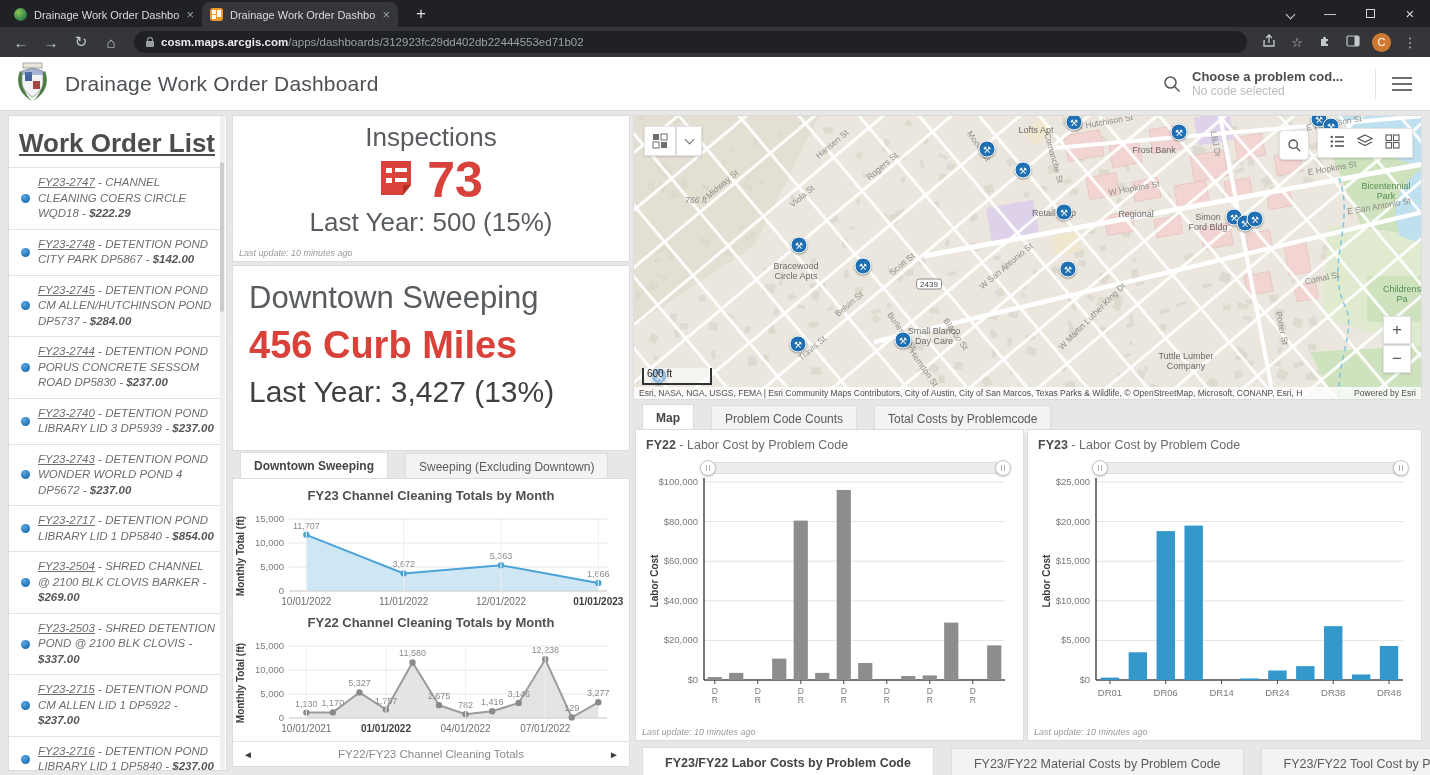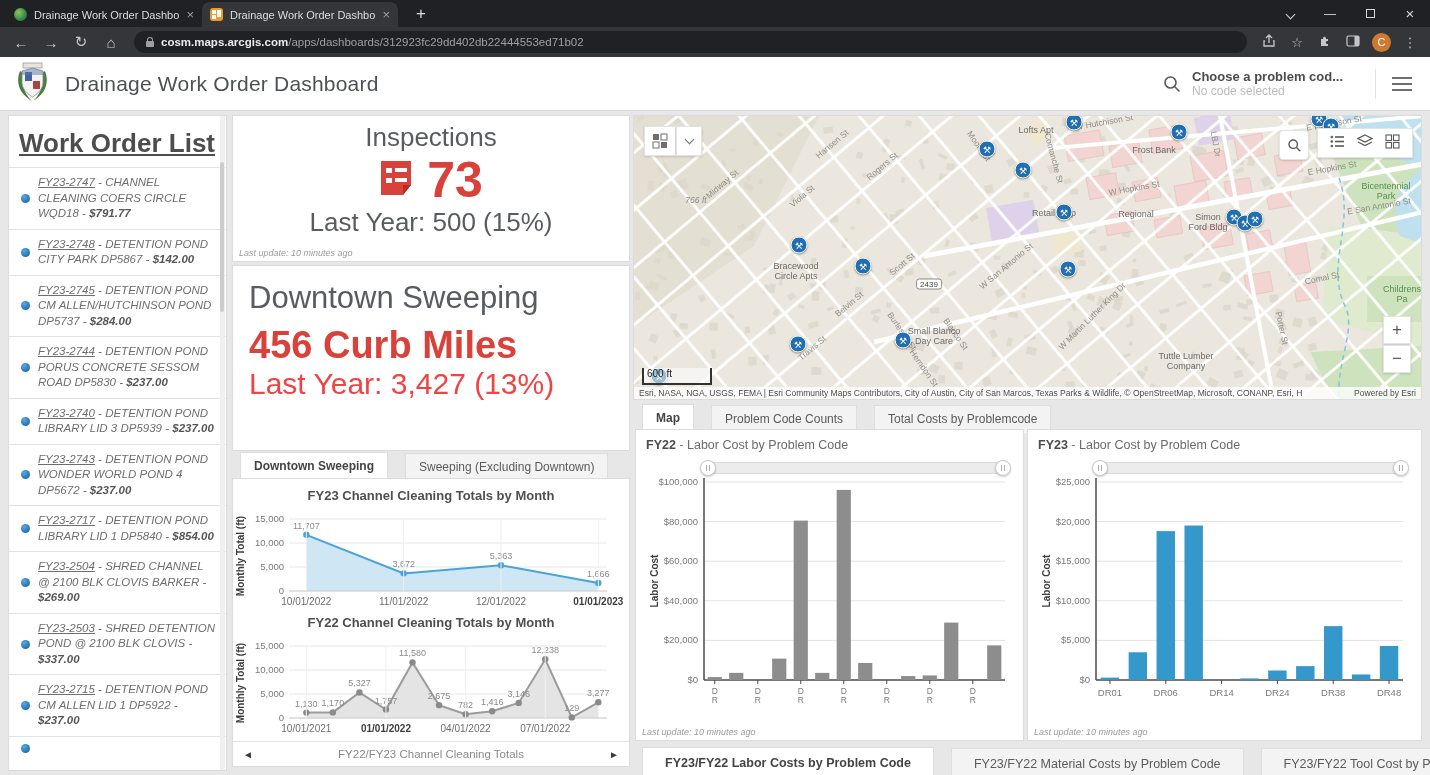--- a/index.html
+++ b/index.html
@@ -59,21 +59,21 @@
   .inspections { left:232px; top:4px; width:398px; height:147px; text-align:center; }
   .insp-title { font-size:26px; color:#585c60; padding-top:6px; }
   .insp-row { display:flex; align-items:center; justify-content:center; gap:14px; margin-top:2px; }
   .insp-count { font-size:50px; font-weight:bold; color:#d8423a; line-height:1; }
   .insp-cmp { font-size:26px; color:#585c60; margin-top:2px; }
   .last-update { position:absolute; left:6px; bottom:3px; font-size:9px; font-style:italic; color:#9a9a9a; }
 
   .sweeping { left:232px; top:154px; width:398px; height:186px; padding:14px 0 0 16px; }
   .sw-title { font-size:31px; color:#585c60; }
   .sw-value { font-size:38px; font-weight:bold; color:#d8423a; margin-top:8px; }
-  .sw-cmp { font-size:30px; color:#ef4444; }
+  .sw-cmp { font-size:30px; color:#404040; margin-top:8px; }
 
   .tabbar { position:absolute; display:flex; align-items:flex-end; gap:17px; }
   .dash-tab { background:#f3f3f3; border:1px solid #ddd; border-bottom:none; padding:6px 13px 7px; font-size:12px; color:#5b5b5b; white-space:nowrap; }
   .dash-tab.active { background:#fff; border-bottom:3px solid #64b944; color:#444; font-weight:bold; padding-bottom:5px; }
   .mid-tabs { left:240px; top:341px; }
   .map-tabs { left:642px; top:293px; }
   .bottom-tabs { left:642px; top:636px; }
   .bottom-tabs .dash-tab { padding:8px 22px 9px; font-size:12.5px; }
   .bottom-tabs .dash-tab.active { padding-bottom:7px; }
 
@@ -193,21 +193,21 @@
   </div>
 </div>
 
 <div class="dash">
 
   <div class="panel sidebar">
     <div class="wo-title">Work Order List</div>
     <div>
         <div class="wo-item">
           <span class="wo-dot"></span>
-          <span><a class="wo-id">FY23-2747</a> - CHANNEL CLEANING COERS CIRCLE WQD18 - <b class="wo-cost">$791.77</b></span>
+          <span><a class="wo-id">FY23-2747</a> - CHANNEL CLEANING COERS CIRCLE WQD18 - <b class="wo-cost">$222.29</b></span>
         </div>
         <div class="wo-item">
           <span class="wo-dot"></span>
           <span><a class="wo-id">FY23-2748</a> - DETENTION POND CITY PARK DP5867 - <b class="wo-cost">$142.00</b></span>
         </div>
         <div class="wo-item">
           <span class="wo-dot"></span>
           <span><a class="wo-id">FY23-2745</a> - DETENTION POND CM ALLEN/HUTCHINSON POND DP5737 - <b class="wo-cost">$284.00</b></span>
         </div>
         <div class="wo-item">
@@ -233,20 +233,21 @@
         <div class="wo-item">
           <span class="wo-dot"></span>
           <span><a class="wo-id">FY23-2503</a> - SHRED DETENTION POND @ 2100 BLK CLOVIS - <b class="wo-cost">$337.00</b></span>
         </div>
         <div class="wo-item">
           <span class="wo-dot"></span>
           <span><a class="wo-id">FY23-2715</a> - DETENTION POND CM ALLEN LID 1 DP5922 - <b class="wo-cost">$237.00</b></span>
         </div>
         <div class="wo-item">
           <span class="wo-dot"></span>
+          <span><a class="wo-id">FY23-2716</a> - DETENTION POND LIBRARY LID 1 DP5840 - <b class="wo-cost">$237.00</b></span>
         </div>
       </div>
     <div class="scroll-track">
         <div class="scroll-thumb"></div>
       </div>
   </div>
 
   <div class="panel inspections">
     <div class="insp-title">Inspections</div>
     <div class="insp-row">

